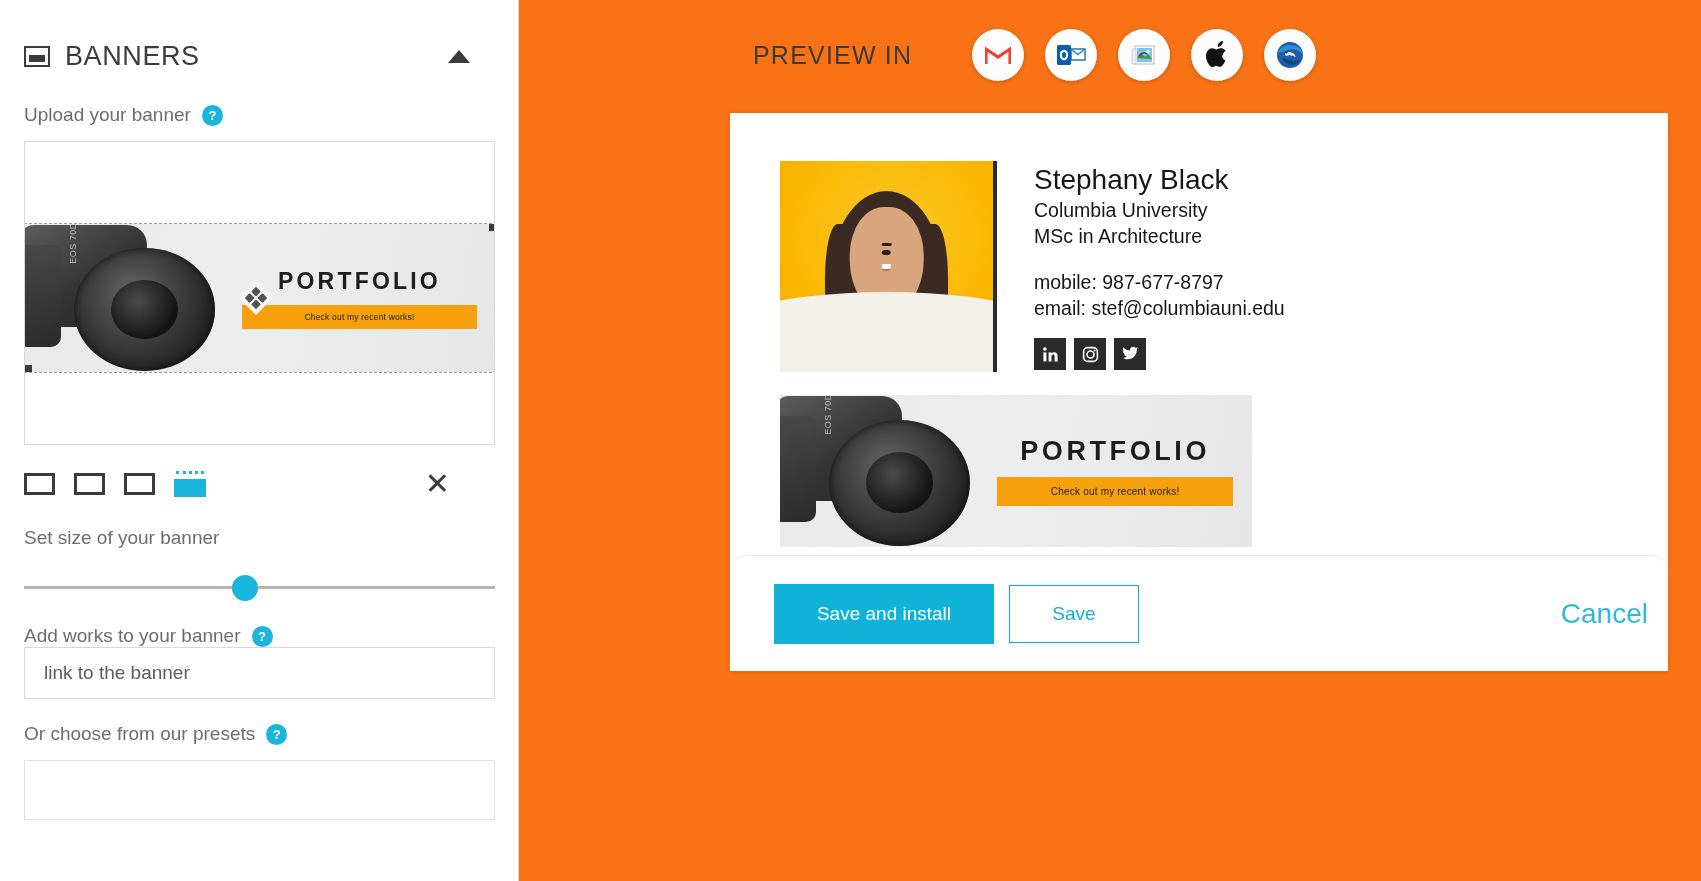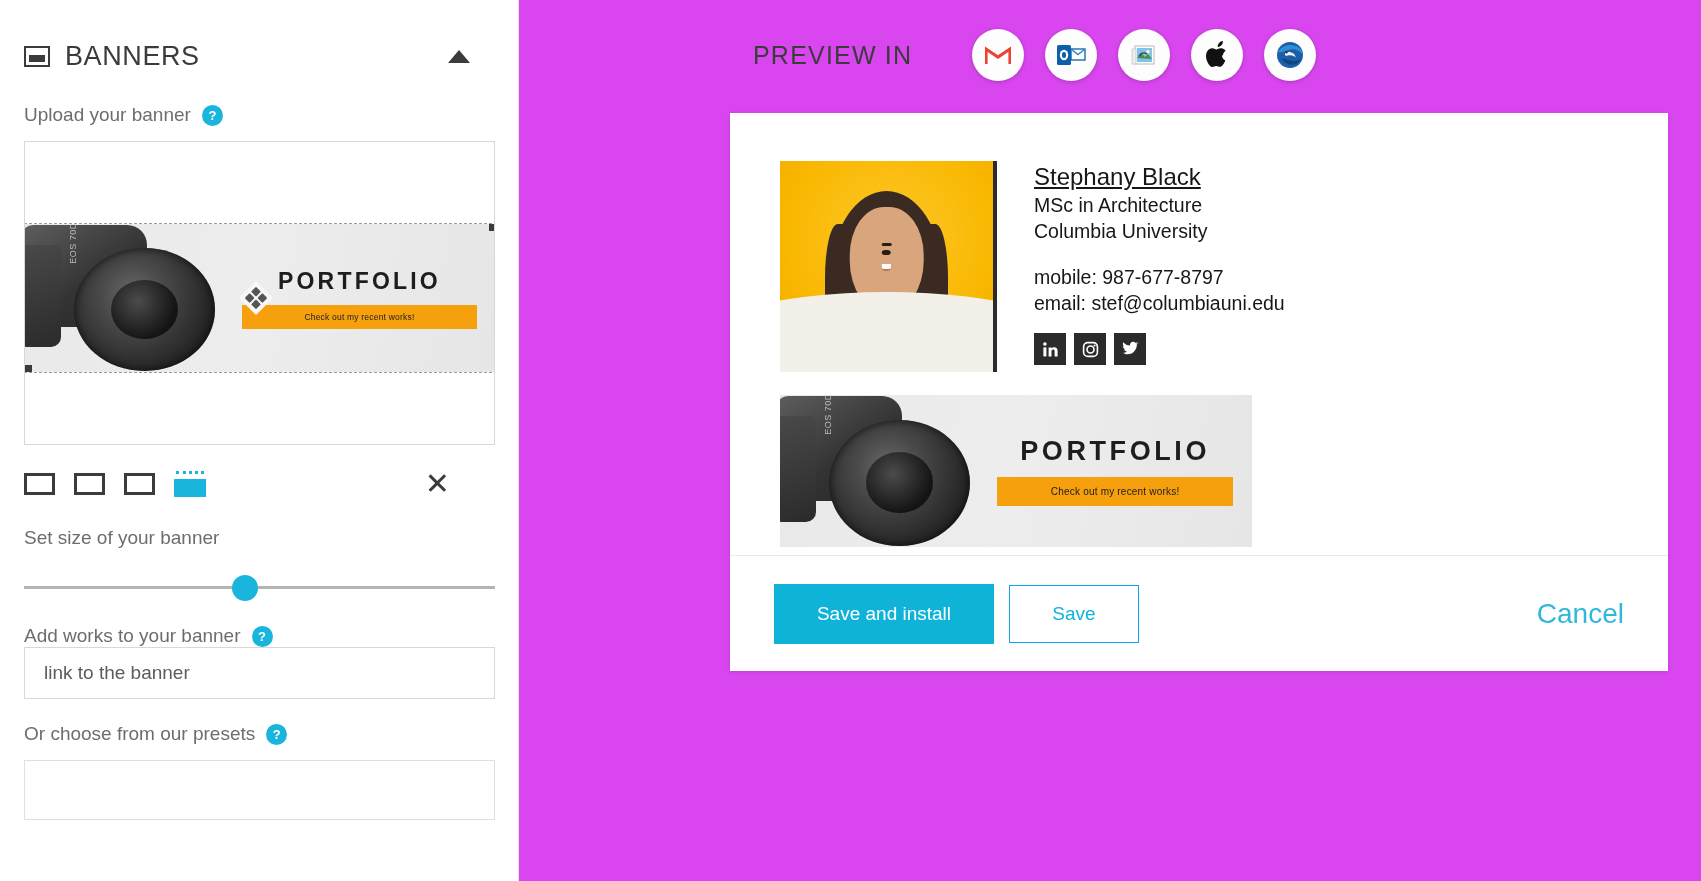--- a/index.html
+++ b/index.html
@@ -275,21 +275,21 @@
     margin-top: 15px;
     width: 471px; height: 60px;
     border: 1px solid #e0e0e0;
     background: #ffffff;
   }
 
   
   .main {
     flex: 1;
     height: 881px;
-    background: #d946ef;
+    background: #f97316;
     position: relative;
   }
   .preview-bar {
     display: flex;
     align-items: center;
     height: 110px;
     padding-left: 234px;
   }
   .preview-label {
     font-size: 25px;
@@ -390,25 +390,24 @@
   }
 
   .sig-divider {
     width: 4px;
     background: #2b2b2b;
     margin: 0 20px 0 0;
     flex: none;
   }
   .sig-text { padding-left: 17px; padding-top: 2px; }
   .sig-name {
-    font-size: 24px;
+    font-size: 28px;
     color: #171717;
     line-height: 1.2;
     font-weight: 400;
-    text-decoration: underline;
   }
   .sig-line {
     font-size: 19.5px;
     color: #171717;
     line-height: 1.34;
   }
   .sig-contact { margin-top: 20px; }
   .sig-socials { display: flex; gap: 8px; margin-top: 17px; }
   .social-chip {
     width: 32px; height: 32px;
@@ -431,21 +430,22 @@
   .sig-banner .banner-word { font-size: 27px; letter-spacing: 3.6px; }
   .sig-banner .banner-cta { font-size: 10px; padding: 9px 4px; }
 
   .sig-footer {
     position: absolute;
     left: 0; right: 0; bottom: 0;
     height: 116px;
     border-top: 1px solid #eaeaea;
     display: flex;
     align-items: center;
-    padding: 0 44px 0 44px;
+    padding: 0 20px 0 44px;
+    border-radius: 17px;
   }
   .btn-primary {
     width: 220px; height: 60px;
     background: #0fb3d8;
     color: #ffffff;
     font-size: 19px;
     border: none;
     cursor: pointer;
     font-family: "Liberation Sans", sans-serif;
   }
@@ -612,22 +612,22 @@
               <span class="p-eye p-eye-r"></span>
               <span class="p-smile"></span>
             </span>
             <span class="p-shoulders"></span>
           </div>
 
           <div class="sig-divider"></div>
 
           <div class="sig-text">
             <div class="sig-name">Stephany Black</div>
+            <div class="sig-line">Columbia University</div>
             <div class="sig-line">MSc in Architecture</div>
-            <div class="sig-line">Columbia University</div>
 
             <div class="sig-contact">
               <div class="sig-line">mobile: 987-677-8797</div>
               <div class="sig-line">email: stef@columbiauni.edu</div>
             </div>
 
             <div class="sig-socials">
               <span class="social-chip">
                 <svg width="17" height="17" viewBox="0 0 17 17">
                   <rect x="1.4" y="6.4" width="3" height="9" fill="#fff"></rect>

